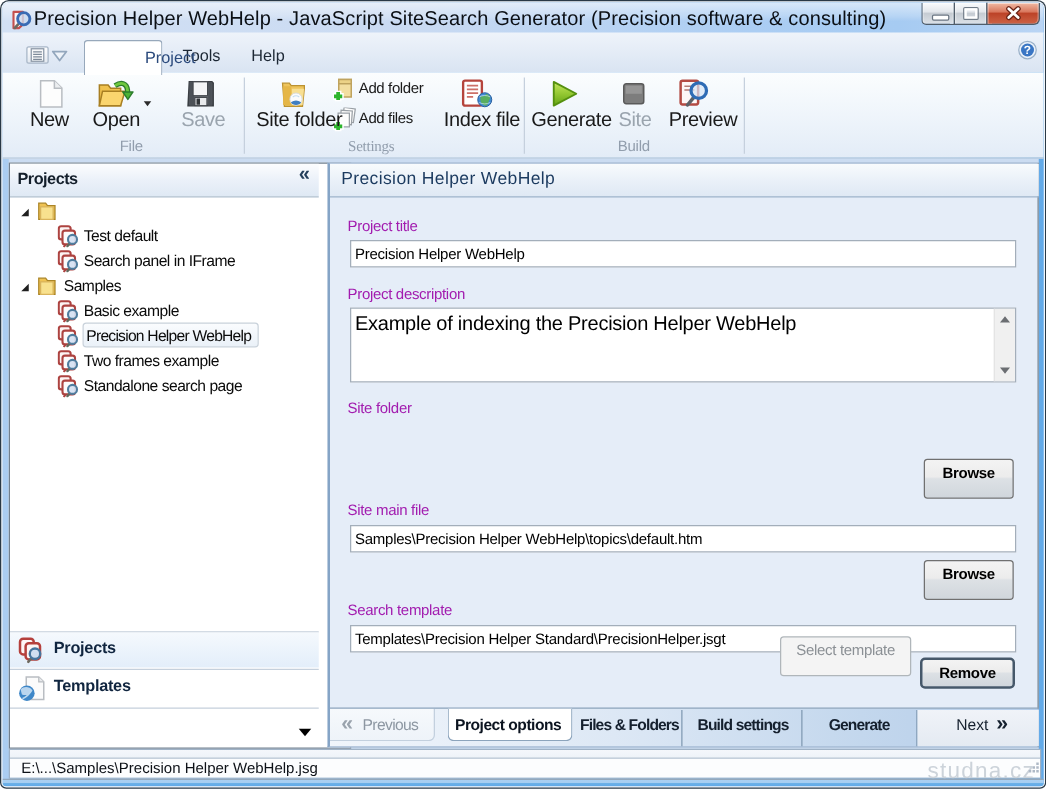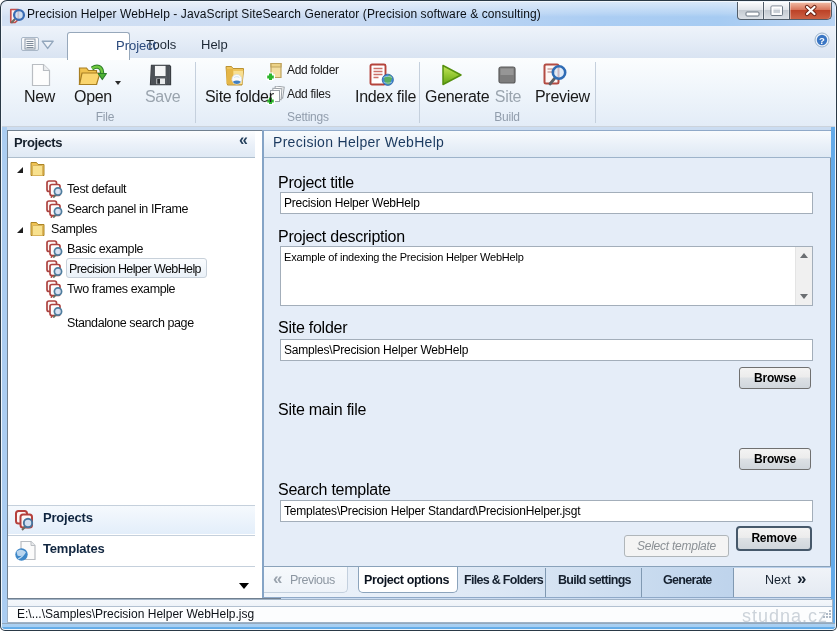--- a/index.html
+++ b/index.html
@@ -7,21 +7,21 @@
   #win { position:absolute; left:0; top:0; width:837px; height:631px; border-radius:7px 7px 5px 5px;
          background:#2a3946; overflow:hidden; }
   #winin { position:absolute; left:1px; top:1px; width:835px; height:629px; border-radius:6px 6px 4px 4px;
          background:#f0f6fc; overflow:hidden; }
   #frame { position:absolute; left:1px; top:1px; width:833px; height:627px; border-radius:5px 5px 3px 3px;
          background:linear-gradient(90deg,#abcdf1 0%, #9dc6ef 55%, #77b3eb 92%, #63aae8 100%); overflow:hidden; }
   
   #titlebar { left:0px; top:0px; width:833px; height:25px;
     background:linear-gradient(180deg, rgba(255,255,255,0.55) 0%, rgba(255,255,255,0.18) 45%, rgba(255,255,255,0) 60%),
                linear-gradient(90deg,#d3e1f4 0%, #c9daf2 40%, #abcdf3 72%, #a6cbf2 86%, #b9d4f4 100%); }
-  #title-text { left:25px; top:5px; font-size:12px; letter-spacing:0.1px; color:#0b0f14; white-space:nowrap; }
+  #title-text { left:25px; top:5px; font-size:16px; letter-spacing:0.1px; color:#0b0f14; white-space:nowrap; }
   
   #capbtns { left:735px; top:0px; width:95px; height:18px; }
   .cb { position:absolute; top:0; height:18px; border:1px solid #515d69; border-top:none; box-shadow: inset 0 1px 0 rgba(255,255,255,.65), inset 1px 0 0 rgba(255,255,255,.35), inset -1px 0 0 rgba(255,255,255,.35); }
   #cb-min { left:0; width:27px; border-radius:0 0 0 4px;
      background:linear-gradient(180deg,#fbfcfd 0%,#e2e6eb 45%,#c5cbd2 50%,#dce1e7 100%); }
   #cb-max { left:26px; width:27px;
      background:linear-gradient(180deg,#fbfcfd 0%,#e2e6eb 45%,#c5cbd2 50%,#dce1e7 100%); }
   #cb-close { left:52px; width:43px; border-radius:0 0 5px 0;
      background:linear-gradient(180deg,#f2bda7 0%,#d8765c 45%,#bc4227 50%,#cc6245 100%); }
   
@@ -49,31 +49,31 @@
   #lphead .c { position:absolute; left:231px; top:0px; font-size:16px; font-weight:700; color:#25405c; }
   .trow { position:absolute; font-size:12.5px; letter-spacing:-0.4px; color:#0a0a0a; white-space:nowrap; }
   #tsel { left:58px; top:127px; width:141px; height:20px; border:1px solid #c8d1da; border-radius:3px;
       background:linear-gradient(180deg,#fafcfe,#eaf1f8); }
   .stackitem { position:absolute; font-weight:700; font-size:13px; letter-spacing:-0.2px; color:#10253f; }
   
   #rpanel { left:260px; top:128px; width:569px; height:468px; background:#e5edf8; border:1px solid #8fa9c8; border-left:2px solid #85a4c6; border-right-color:#73828f; }
   #rphead { position:absolute; left:0; top:0; width:567px; height:27px;
       background:linear-gradient(180deg,#f8fbfd 0%, #e9f0f8 55%, #dfe9f4 100%); border-bottom:1px solid #9db3ca; }
   #rphead .t { position:absolute; left:9px; top:3px; font-size:14px; letter-spacing:0.3px; color:#1b3a5f; }
-  .flabel { position:absolute; font-size:16px; letter-spacing:-0.25px; color:#000000; }
+  .flabel { position:absolute; font-size:12px; letter-spacing:-0.25px; color:#a21caf; }
   .finput { position:absolute; left:16px; width:533px; height:22px; background:#ffffff; border:1px solid #a3aeba;
       font-size:12px; letter-spacing:-0.2px; color:#000; line-height:20px; padding-left:3px; white-space:nowrap; overflow:hidden; }
-  .btn { position:absolute; width:72px; height:22px; border:1px solid #707070; border-radius:3px; text-align:center;
+  .btn { position:absolute; width:72px; height:32px; border:1px solid #707070; border-radius:3px; text-align:center;
       background:linear-gradient(180deg,#f3f3f3 0%,#ececec 45%,#dde1e5 50%,#d0d6dc 100%);
       font-size:12px; letter-spacing:-0.25px; font-weight:700; color:#000; line-height:20px; }
   #btn-remove { width:76px; height:25px; border:2px solid #46586a; line-height:21px; font-weight:700; border-radius:4px; }
   #btn-seltpl { width:105px; background:#f4f4f4; border:1px solid #b0b6ba; color:#8b9095; font-weight:400; }
   
   #ta { position:absolute; left:16px; top:115px; width:533px; height:60px; background:#fff; border:1px solid #a3aeba; }
-  #ta .txt { position:absolute; left:3px; top:4px; font-size:11px; letter-spacing:-0.2px; color:#000; }
+  #ta .txt { position:absolute; left:3px; top:4px; font-size:16px; letter-spacing:-0.2px; color:#000; }
   #ta .sb { position:absolute; right:0px; top:0px; width:17px; height:58px; background:#f0f0f0; border-left:1px solid #e4e4e4; }
   .sbarrow { position:absolute; width:0; height:0; border-left:4px solid transparent; border-right:4px solid transparent; }
   
   #btabs { position:absolute; left:0; top:435px; width:567px; height:31px; border-top:1px solid #8aa2ba;
       background:linear-gradient(90deg,#f0f5fb 0%, #dde8f5 40%, #c3d7ed 75%, #b4cce9 100%); }
   .btabtext { position:absolute; top:6px; font-size:12.5px; letter-spacing:-0.5px; color:#15202e; white-space:nowrap; }
   .bdiv { position:absolute; top:1px; width:1px; height:29px; background:#8099b2; }
   
   #statusbar { left:5px; top:597px; width:826px; height:24px; border:1px solid #9fb2c6;
       background:linear-gradient(180deg,#f4f7fb 0%, #e9eff6 50%, #dfe8f1 100%); }
@@ -200,21 +200,21 @@
       <circle cx="16" cy="9.5" r="6.2" fill="#d7e6f6" fill-opacity="0.7" stroke="#2f6cb5" stroke-width="2.6"></circle>
     </svg>
     <div class="rlabel" style="left:22px; width:30px;">New</div>
     <div class="rlabel" style="left:72px; width:36px;">Open</div>
     <div class="rlabel dis" style="left:143px; width:34px;">Save</div>
     <div class="rgroup" style="left:63px; width:80px;">File</div>
     <div class="rlabel" style="left:203px; width:52px;">Site folder</div>
     <div class="slabel" style="left:285px; top:5px;">Add folder</div>
     <div class="slabel" style="left:285px; top:29px;">Add files</div>
     <div class="rlabel" style="left:353px; width:48px;">Index file</div>
-    <div class="rgroup" style="left:266px; width:80px;">Settings</div>
+    <div class="rgroup" style="left:255px; width:80px;font-family:Liberation Serif, serif;">Settings</div>
     <div class="rlabel" style="left:423px; width:48px;">Generate</div>
     <div class="rlabel dis" style="left:492px; width:28px;">Site</div>
     <div class="rlabel" style="left:533px; width:44px;">Preview</div>
     <div class="rgroup" style="left:465px; width:80px;">Build</div>
 
     <svg class="abs" style="left:812px; top:-26px;" width="16" height="16" viewBox="0 0 16 16">
       <circle cx="8" cy="8" r="7" fill="#eaf1f9" stroke="#9ab1c9" stroke-width="1"></circle>
       <circle cx="8" cy="8" r="5.2" fill="#3a76c4"></circle>
       <text x="8" y="11.5" font-size="9.5" font-weight="bold" fill="#ffffff" text-anchor="middle" font-family="Liberation Sans">?</text>
     </svg>
@@ -285,21 +285,21 @@
             <path d="M9.8,14.6 l-1.9,2.4" stroke="#5f6b5e" stroke-width="1.8" stroke-linecap="round"></path>
             <circle cx="12" cy="11.5" r="3.6" fill="#d7e1f2" fill-opacity="0.95" stroke="#4f7d9e" stroke-width="1.7"></circle>
           </svg>
     <div id="tsel" class="abs"></div>
     <div class="trow" style="left:59px; top:51px;">Test default</div>
     <div class="trow" style="left:59px; top:71px;">Search panel in IFrame</div>
     <div class="trow" style="left:43px; top:91px;">Samples</div>
     <div class="trow" style="left:59px; top:111px;">Basic example</div>
     <div class="trow" style="left:61px; top:131px; letter-spacing:-0.6px;">Precision Helper WebHelp</div>
     <div class="trow" style="left:59px; top:151px;">Two frames example</div>
-    <div class="trow" style="left:59px; top:185px;">Standalone search page</div>
+    <div class="trow" style="left:59px; top:171px;">Standalone search page</div>
     <div class="abs" style="left:0px; top:374px; width:247px; height:1px; background:#c5d0dc;"></div>
     <div class="abs" style="left:0px; top:375px; width:247px; height:28px; background:linear-gradient(180deg,#f5f9fd,#e3eefa);"></div>
     <svg class="abs" style="left:6px; top:378px;" width="24" height="22" viewBox="0 0 24 22">
       <rect x="2" y="2" width="11" height="12.5" rx="2.5" fill="#fdf6f5" stroke="#b5403c" stroke-width="2"></rect>
       <rect x="6.5" y="5.5" width="11.5" height="13" rx="2.5" fill="#fdf6f5" stroke="#b5403c" stroke-width="2"></rect>
       <path d="M11.5,17 l-2.8,3.4" stroke="#6e6a60" stroke-width="2.2" stroke-linecap="round"></path>
       <circle cx="14" cy="14" r="4.2" fill="#ccdcf0" fill-opacity="0.9" stroke="#47759e" stroke-width="1.9"></circle>
     </svg>
     <div class="stackitem" style="top:379px; left:35px;">Projects</div>
     <div class="abs" style="left:0px; top:404px; width:247px; height:1px; background:#c5d0dc;"></div>
@@ -322,27 +322,27 @@
     <div class="finput" style="top:61px;">Precision Helper WebHelp</div>
     <div class="flabel" style="left:14px; top:97px;">Project description</div>
     <div id="ta">
       <div class="txt">Example of indexing the Precision Helper WebHelp</div>
       <div class="sb">
         <div class="sbarrow" style="left:4px; top:6px; border-bottom:5px solid #6b6e72;"></div>
         <div class="sbarrow" style="left:4px; top:47px; border-top:5px solid #6b6e72;"></div>
       </div>
     </div>
     <div class="flabel" style="left:14px; top:188px;">Site folder</div>
-    <div class="finput" style="top:208px;">Samples\Precision Helper WebHelp</div>
     <div class="btn" style="left:475px; top:236px;">Browse</div>
     <div class="flabel" style="left:14px; top:270px;">Site main file</div>
+    <div class="finput" style="top:289px;">Samples\Precision Helper WebHelp\topics\default.htm</div>
     <div class="btn" style="left:475px; top:317px;">Browse</div>
     <div class="flabel" style="left:14px; top:350px;">Search template</div>
     <div class="finput" style="top:369px;">Templates\Precision Helper Standard\PrecisionHelper.jsgt</div>
-    <div class="btn" id="btn-seltpl" style="left:360px; top:404px;font-style:italic;">Select template</div>
+    <div class="btn" id="btn-seltpl" style="left:360px; top:378px;">Select template</div>
     <div class="btn" id="btn-remove" style="left:472px; top:395px;">Remove</div>
     <div id="btabs">
       <div class="abs" style="left:0px; top:0px; width:84px; height:26px; background:linear-gradient(180deg,#f6f9fc,#eef3f9); border-right:1px solid #c3d0de; border-bottom:1px solid #c3d0de; border-radius:0 0 5px 0;"></div>
       <div class="abs" style="left:9px; top:2px; font-size:17px; font-weight:700; color:#9aa3ad;">«</div>
       <div class="btabtext" style="left:26px; color:#8d97a2;">Previous</div>
       <div class="abs" style="left:94px; top:0px; width:100px; height:26px; background:#ffffff; border:1px solid #8ca4bc; border-top:none; border-radius:0 0 5px 5px;"></div>
       <div class="btabtext" style="left:100px; font-weight:700; letter-spacing:-0.4px; color:#0c1420;">Project options</div>
       <div class="btabtext" style="left:200px; font-weight:700; letter-spacing:-0.7px;">Files &amp; Folders</div>
       <div class="bdiv" style="left:281px;"></div>
       <div class="btabtext" style="left:294px; font-weight:700; letter-spacing:-0.7px;">Build settings</div>

